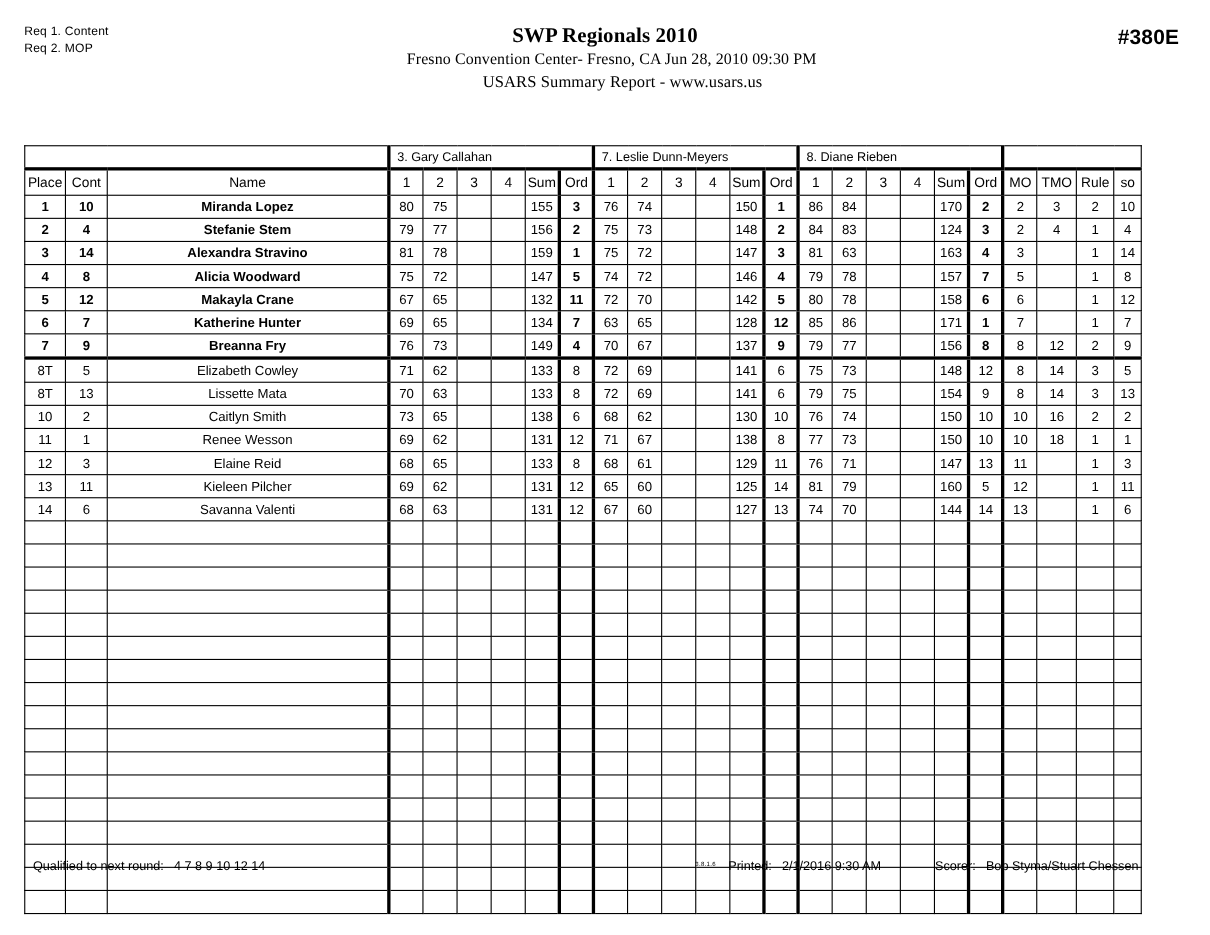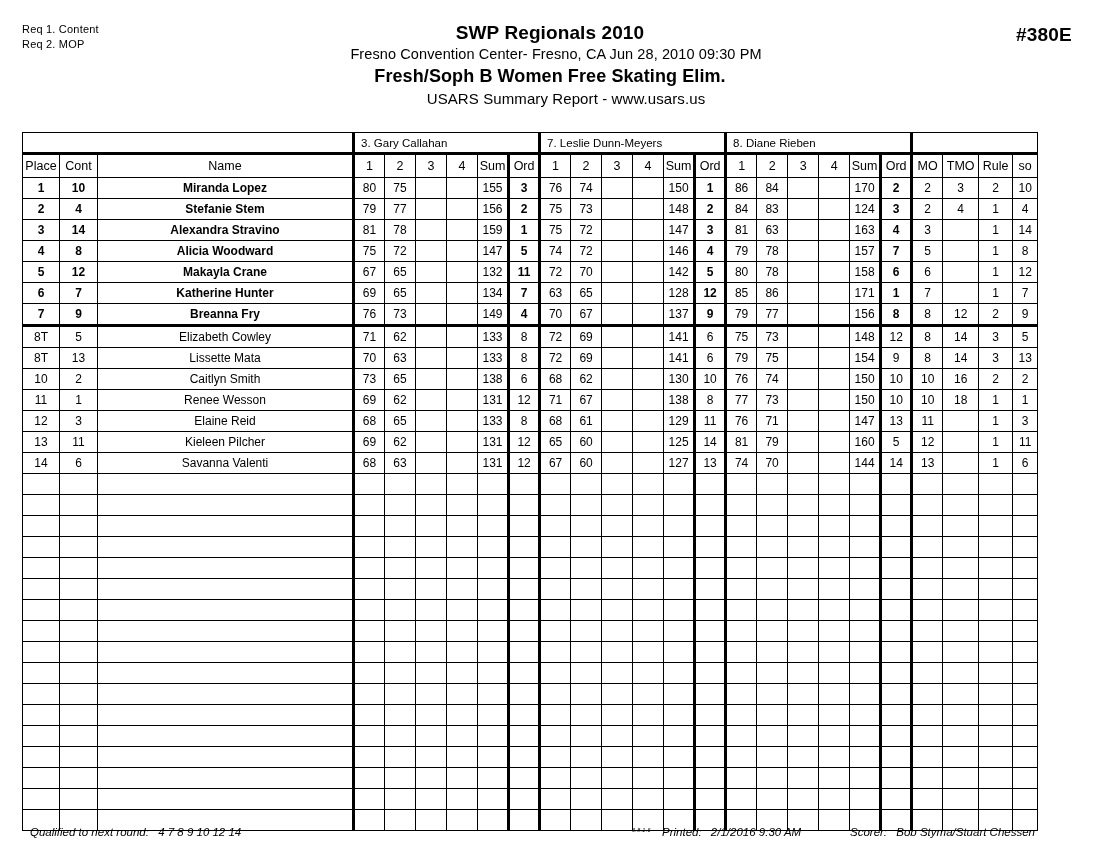--- a/index.html
+++ b/index.html
@@ -30,20 +30,21 @@
     right: 28px;
     top: 24px;
     font-size: 19px;
     font-weight: bold;
     letter-spacing: 0.2px;
   }
   .titles {
     padding-top: 22px;
     text-align: center;
     width: 1100px;
+    font-family: Liberation Serif, serif;
   }
   .title-main {
     font-size: 19px;
     font-weight: bold;
     line-height: 22px;
     letter-spacing: 0.1px;
   }
   .title-venue {
     font-size: 14.5px;
     line-height: 20px;
@@ -127,25 +128,24 @@
   tr.qual td.cont,
   tr.qual td.name,
   tr.qual td.ord { font-weight: bold; }
   td.ord { font-weight: bold; }
   tr.empty td { height: 20px; }
 
   
   .footer {
     position: absolute;
     left: 22px;
-    top: 824px;
+    top: 780px;
     width: 956px;
     height: 22px;
     font-size: 11.5px;
-    font-style: italic;
   }
   .foot-qual {
     position: absolute;
     left: 8px;
     top: 2px;
     white-space: nowrap;
   }
   .foot-ver {
     position: absolute;
     left: 610px;
@@ -173,21 +173,20 @@
 <div class="req-block">
   <div>Req 1. Content</div>
   <div>Req 2. MOP</div>
 </div>
 
 <div class="doc-code">#380E</div>
 
 <div class="titles">
   <div class="title-main">SWP Regionals 2010</div>
   <div class="title-venue">Fresno Convention Center-  Fresno, CA  Jun 28, 2010  09:30 PM</div>
-  <div class="title-event">Fresh/Soph B Women Free Skating Elim.</div>
   <div class="title-report">USARS Summary Report - www.usars.us</div>
 </div>
 
 <div class="sheet">
   <table class="grid">
     <colgroup>
       <col style="width:37px">
       <col style="width:38px">
       <col style="width:256px">
       <col style="width:31px">

